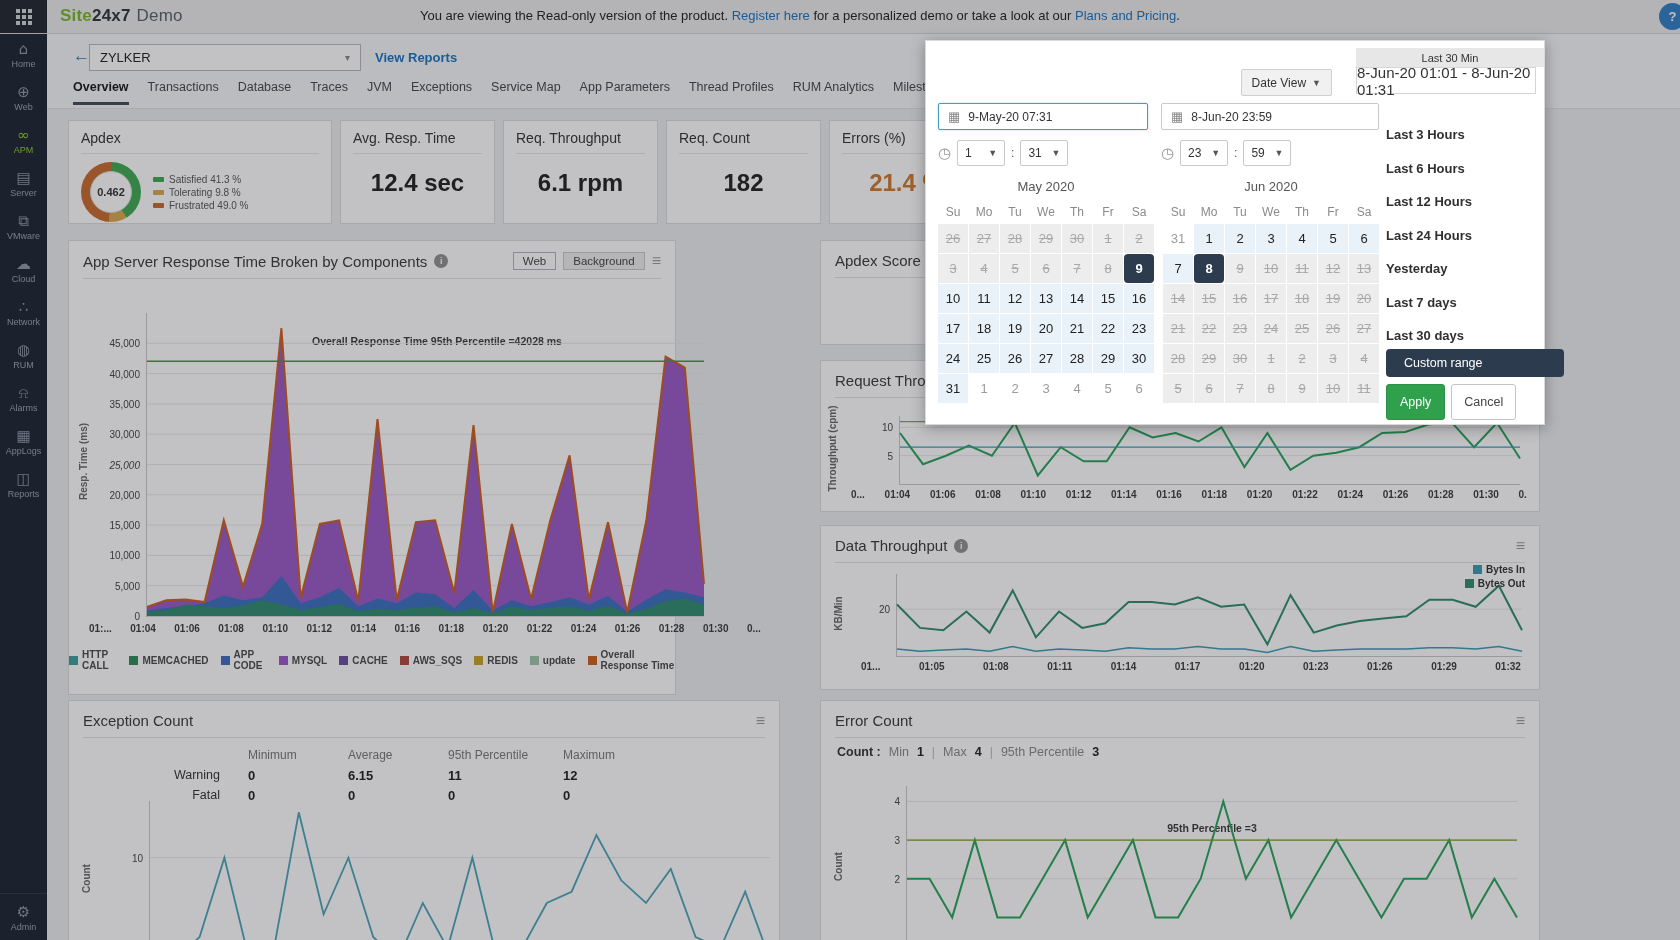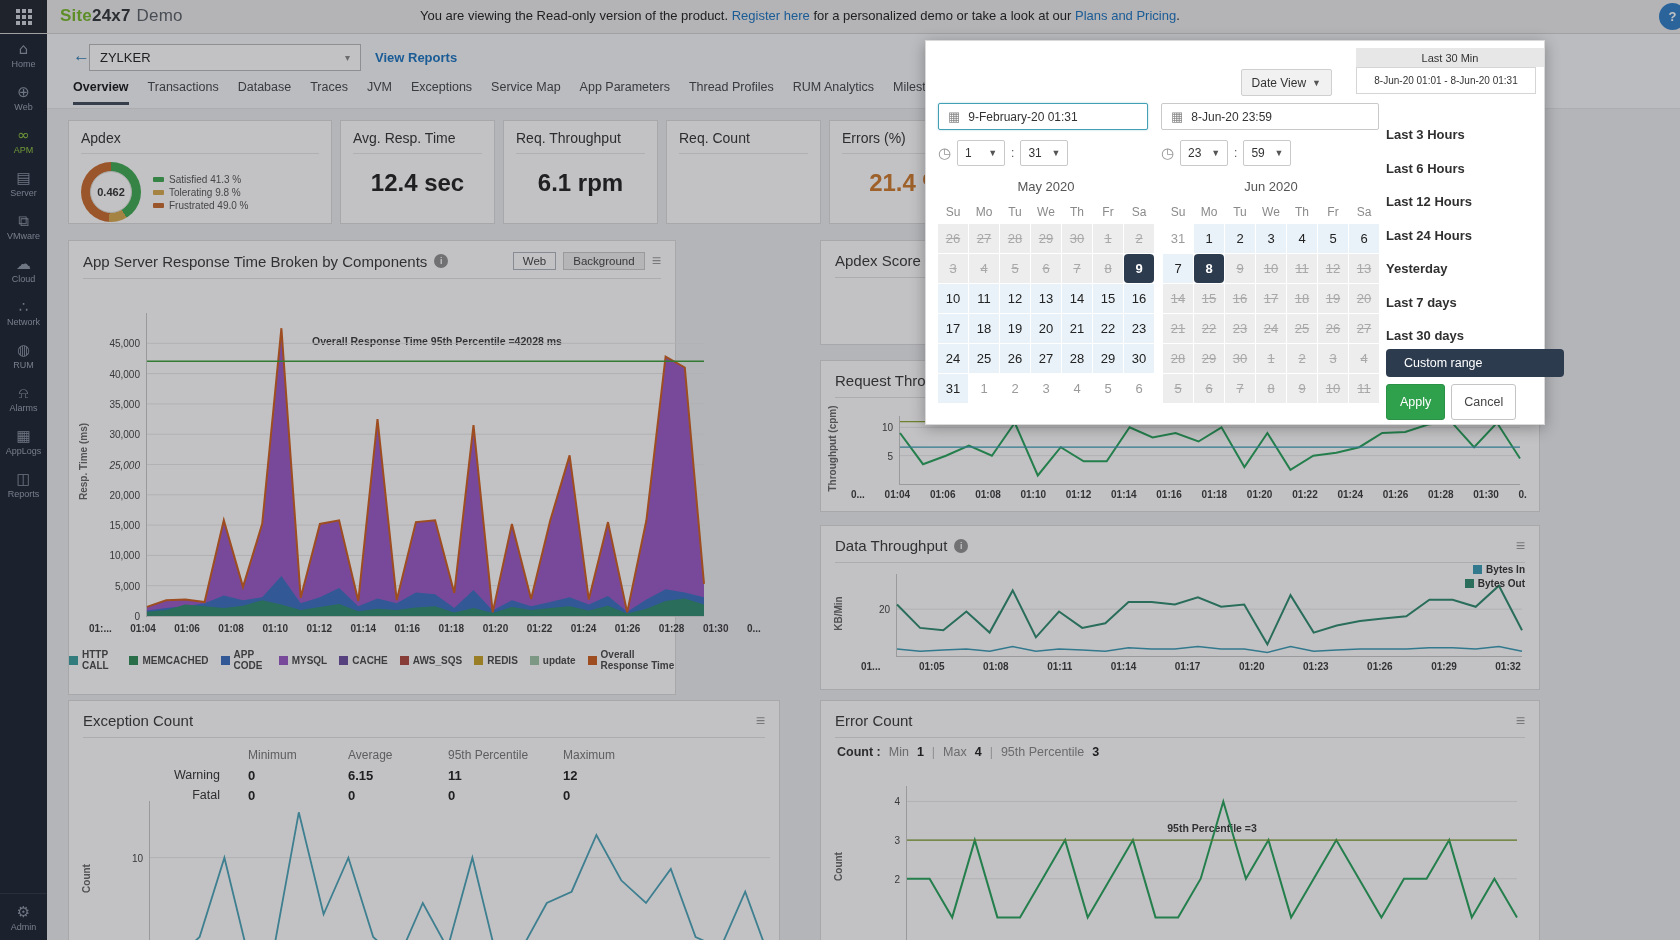--- a/index.html
+++ b/index.html
@@ -82,21 +82,21 @@
   .es-label{font-weight:bold;color:#333}
   .es-k{color:#888}.es-v{font-weight:bold;color:#222}.es-sep{color:#bbb}
   
   .dim{position:absolute;inset:0;background:rgba(28,31,36,.27);z-index:40}
   
   .datepicker{position:absolute;left:925px;top:40px;width:620px;height:385px;background:#fff;border:1px solid #d9d9d9;
               box-shadow:0 3px 14px rgba(0,0,0,.3);z-index:60;box-sizing:border-box}
   .dp-tab{position:absolute;right:0;top:7px;width:188px;height:19px;background:#e7e7e7;font-size:11px;color:#333;
           display:flex;align-items:center;justify-content:center;cursor:pointer}
   .dp-range{position:absolute;right:8px;top:26px;width:180px;height:27px;background:#fff;border:1px solid #d5d5d5;
-            font-size:10px;color:#333;display:flex;align-items:center;justify-content:center;box-sizing:border-box}
+            font-size:15px;color:#333;display:flex;align-items:center;justify-content:center;box-sizing:border-box}
   .dv-btn{position:absolute;right:212px;top:28px;height:25px;padding:0 10px;background:#f1f1f1;border:1px solid #cfcfcf;border-radius:2px;
           font-size:12px;color:#333;display:flex;align-items:center;gap:6px;cursor:pointer}
   .caret{color:#555;font-size:9px}
   .dinp{position:absolute;height:27px;border:1px solid #c9c9c9;border-radius:2px;display:flex;align-items:center;gap:8px;
         padding:0 9px;font-size:12px;color:#333;background:#fff;box-sizing:border-box;cursor:text}
   .dinp.focus{border:1px solid #43a0b4;box-shadow:0 0 2px rgba(67,160,180,.5)}
   .cal-glyph{color:#8a8a8a;font-size:13px;font-family:"DejaVu Sans",sans-serif}
   .trow{position:absolute;display:flex;align-items:center;gap:6px}
   .clock{color:#999;font-size:15px;font-family:"DejaVu Sans",sans-serif}
   .tsel{width:48px;height:26px;border:1px solid #c9c9c9;border-radius:2px;display:flex;align-items:center;justify-content:space-between;
@@ -253,20 +253,21 @@
     <div class="card" style="left:293px;width:155px">
       <div class="c-title">Avg. Resp. Time</div>
       <div class="c-value">12.4 sec</div>
     </div>
     <div class="card" style="left:456px;width:155px">
       <div class="c-title">Req. Throughput</div>
       <div class="c-value">6.1 rpm</div>
     </div>
     <div class="card" style="left:619px;width:155px">
       <div class="c-title">Req. Count</div>
+      <div class="c-value">182</div>
     </div>
     <div class="card" style="left:782px;width:155px">
       <div class="c-title">Errors (%)</div>
       <div class="c-value orange">21.4 %</div>
     </div>
 
     <div class="panel" style="left:21px;top:207px;width:608px;height:455px">
       <div class="p-head">
         <span class="p-title">App Server Response Time Broken by Components</span>
         <span class="info-i">i</span>
@@ -532,21 +533,21 @@
 <div class="datepicker">
   <div class="dp-tab">Last 30 Min</div>
   <div class="dp-range">8-Jun-20 01:01 - 8-Jun-20 01:31</div>
   <div class="dv-btn">
     <span>Date View</span>
     <span class="caret">▼</span>
   </div>
 
   <div class="dinp focus" style="left:12px;top:62px;width:210px">
     <span class="cal-glyph">▦</span>
-    <span>9-February-20 01:31</span>
+    <span>9-May-20 07:31</span>
   </div>
   <div class="dinp" style="left:235px;top:62px;width:218px">
     <span class="cal-glyph">▦</span>
     <span>8-Jun-20 23:59</span>
   </div>
 
   <div class="trow" style="left:12px;top:99px">
     <span class="clock">◷</span>
     <div class="tsel">
         <span>1</span>

